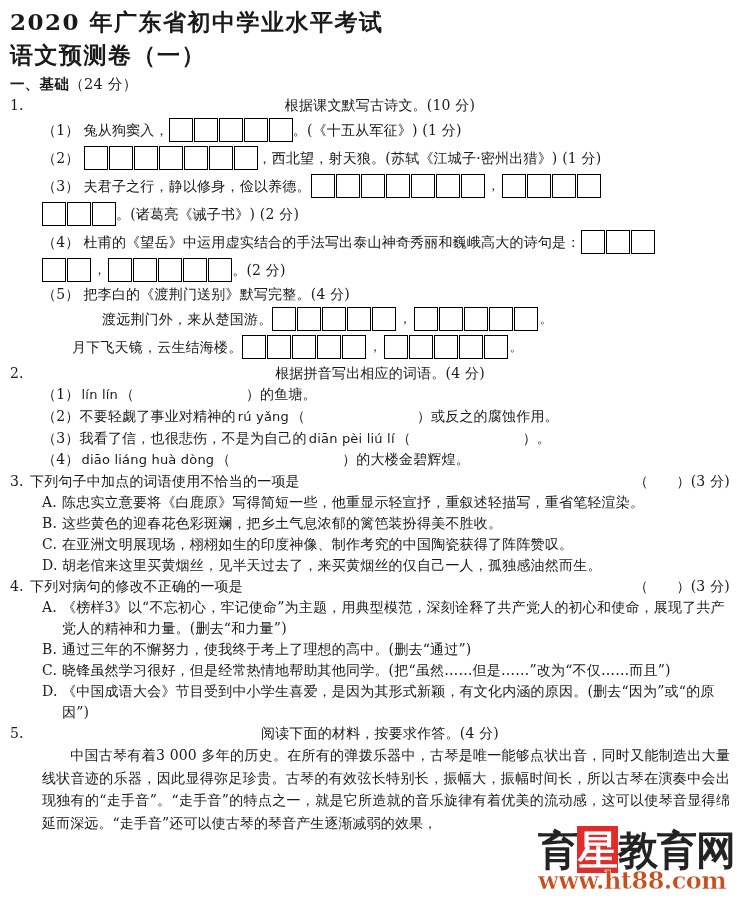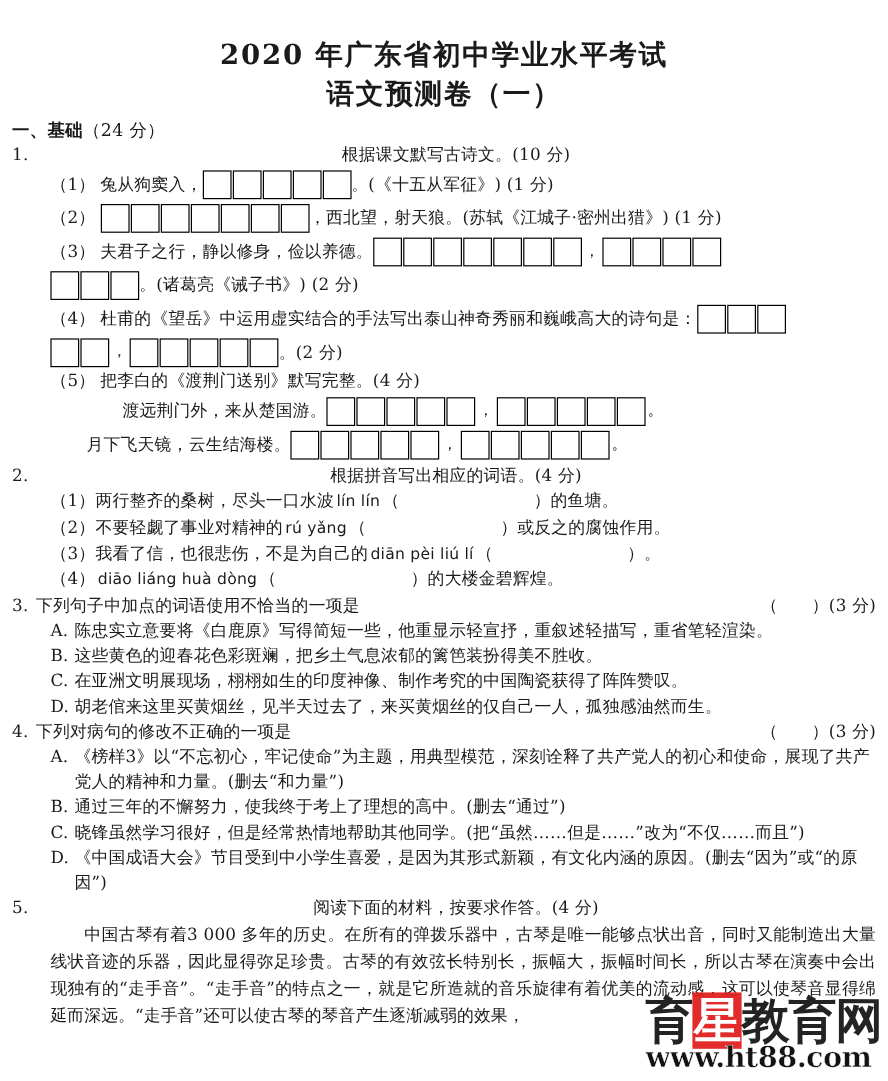--- a/index.html
+++ b/index.html
@@ -15,21 +15,21 @@
     position: relative;
   }
   .page {
     position: relative;
     width: 740px;
     height: 901px;
     padding: 6px 10px 0 10px;
   }
 
   
-  .title-block { text-align: center; margin-top: 24px; }
+  .title-block { text-align: left; }
   .title-main {
     font-size: 23px;
     font-weight: bold;
     letter-spacing: 1.5px;
     line-height: 1.35;
     font-family: "DejaVu Serif", "Liberation Serif", serif;
   }
   .title-sub {
     font-size: 23px;
     font-weight: bold;
@@ -177,21 +177,21 @@
     background: #e01b1b;
     color: #fff;
     padding: 0 1px;
   }
   .wm-url {
     position: absolute;
     bottom: 0;
     left: 0;
     font-size: 24px;
     font-weight: bold;
-    color: #000000;
+    color: #c2410c;
     font-family: "DejaVu Serif", "Liberation Serif", serif;
     letter-spacing: -0.5px;
     white-space: nowrap;
     -webkit-text-stroke: 0.4px #fff;
   }
 </style>
 </head>
 <body>
 
 <div class="page">
@@ -336,21 +336,20 @@
     </div>
   </div>
 
   <div class="q" style="margin-top:2px">
     <div class="q-stem">
       <span class="q-num">2.</span>
       <span class="q-text">根据拼音写出相应的词语。(4 分)</span>
     </div>
     <div class="pin-line">
       <span>（1）</span>
-      <span>两行整齐的桑树，尽头一口水波 </span>
       <span class="pinyin">lín lín</span>
       <span class="blankparen">（　　　　　　　　）</span>
       <span> 的鱼塘。</span>
     </div>
     <div class="pin-line">
       <span>（2）</span>
       <span>不要轻觑了事业对精神的 </span>
       <span class="pinyin">rú yǎng</span>
       <span class="blankparen">（　　　　　　　　）</span>
       <span> 或反之的腐蚀作用。</span>

